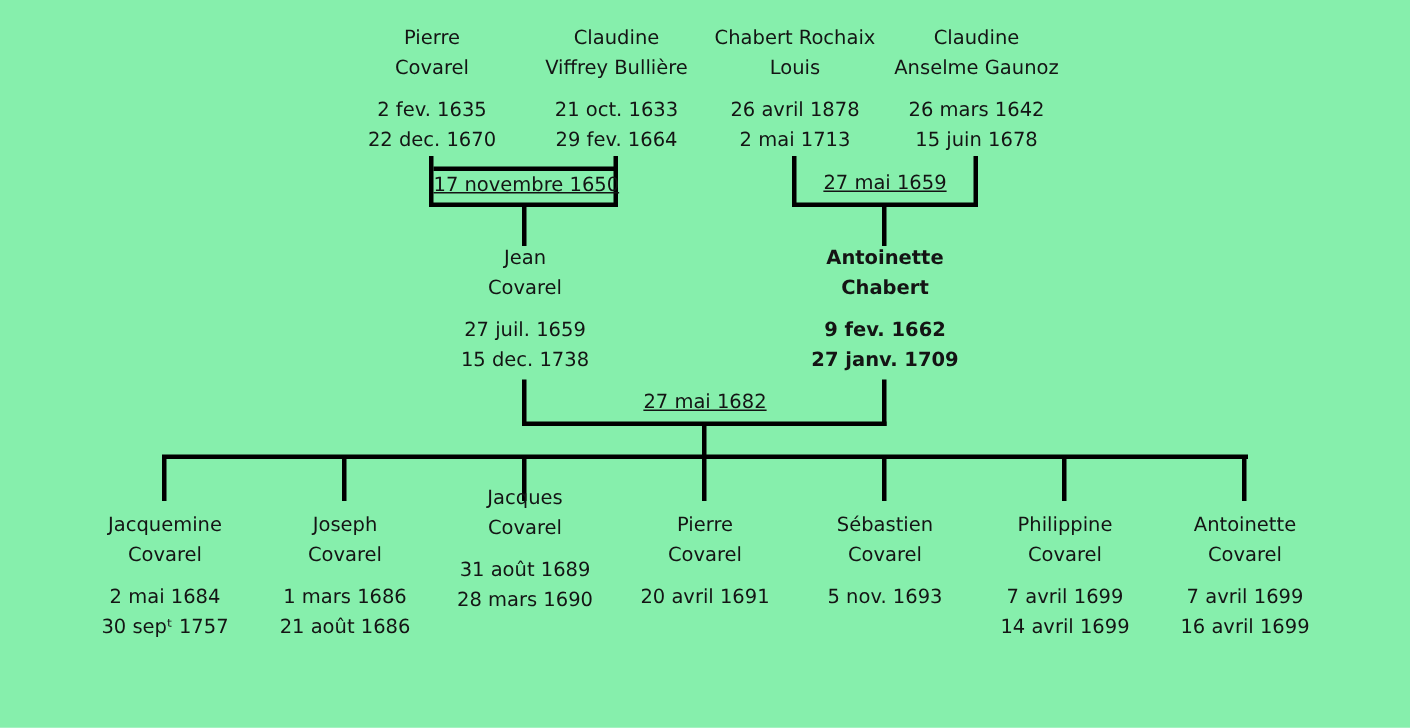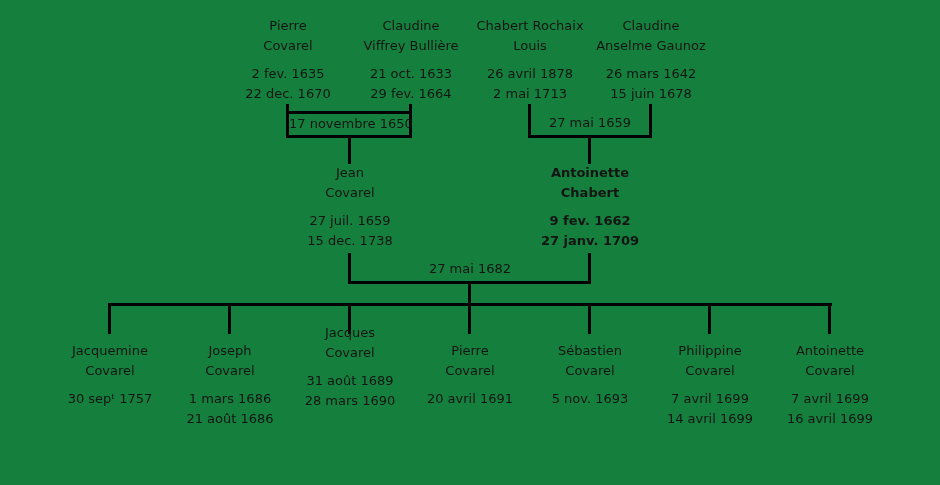--- a/index.html
+++ b/index.html
@@ -1,38 +1,39 @@
 <!DOCTYPE html>
 <html><head>
 <meta charset="utf-8">
 <style>
   html,body{margin:0;padding:0;}
   .canvas{
     position:relative;
     width:940px;height:485px;
-    background:#15803d;
+    background:#86efac;
     font-family:"DejaVu Sans", sans-serif;
     font-size:13px;
     color:#141414;
     overflow:hidden;
   }
   .person{
     position:absolute;
     text-align:center;
     line-height:20px;
     white-space:nowrap;
   }
   .person .dates{margin-top:8px;}
   .person.bold{font-weight:bold;}
   .line{position:absolute;background:#000;}
   .mlabel{
     position:absolute;
     text-align:center;
     line-height:22px;
     white-space:nowrap;
+    text-decoration:underline;
   }
   .mlabel.boxed{border-top:3px solid #000;line-height:20px;}
 </style>
 </head>
 <body>
 
 <div class="canvas">
 
   <div class="person" style="left:227px;top:16px;width:122px;">
     <div>Pierre</div>
@@ -108,20 +109,21 @@
   <div class="line" style="left:348px;top:306px;width:3px;height:28px;"></div>
   <div class="line" style="left:468px;top:306px;width:3px;height:28px;"></div>
   <div class="line" style="left:588px;top:306px;width:3px;height:28px;"></div>
   <div class="line" style="left:708px;top:306px;width:3px;height:28px;"></div>
   <div class="line" style="left:828px;top:306px;width:3px;height:28px;"></div>
 
   <div class="person" style="left:51px;top:341px;width:118px;">
     <div>Jacquemine</div>
     <div>Covarel</div>
     <div class="dates">
+      <div>2 mai 1684</div>
       <div>30 sepᵗ 1757</div>
     </div>
   </div>
   <div class="person" style="left:171px;top:341px;width:118px;">
     <div>Joseph</div>
     <div>Covarel</div>
     <div class="dates">
       <div>1 mars 1686</div>
       <div>21 août 1686</div>
     </div>

